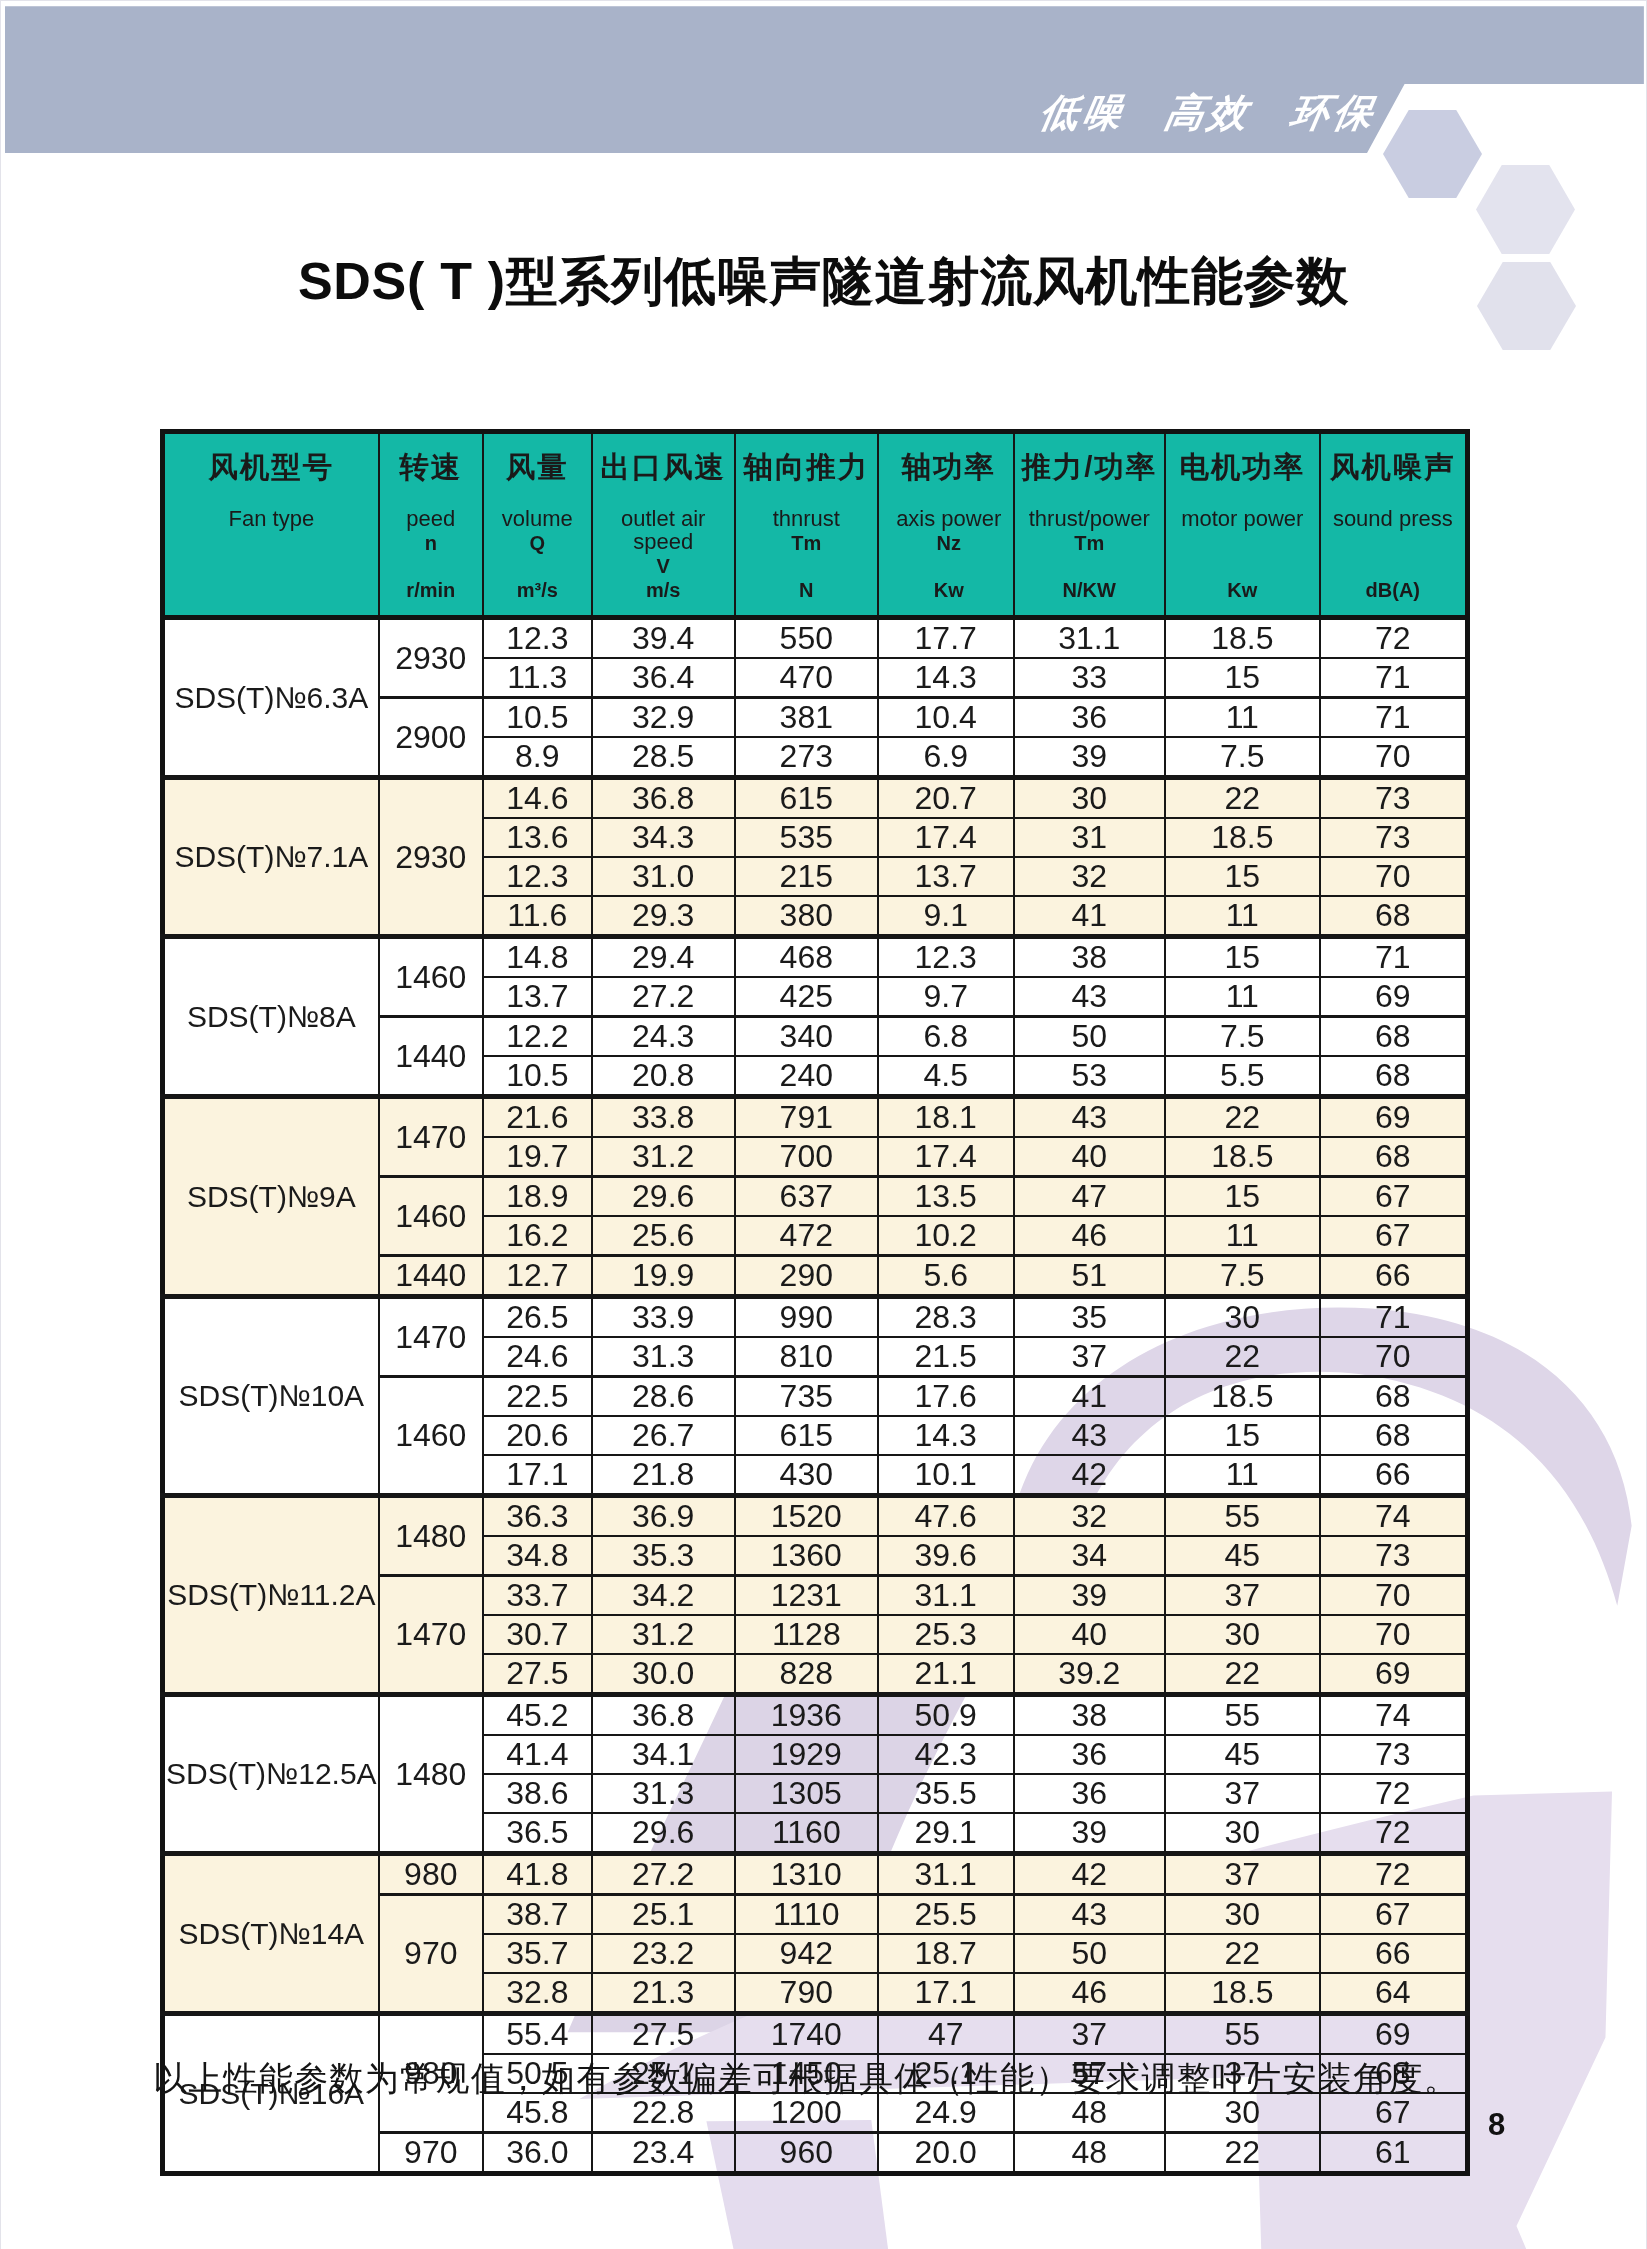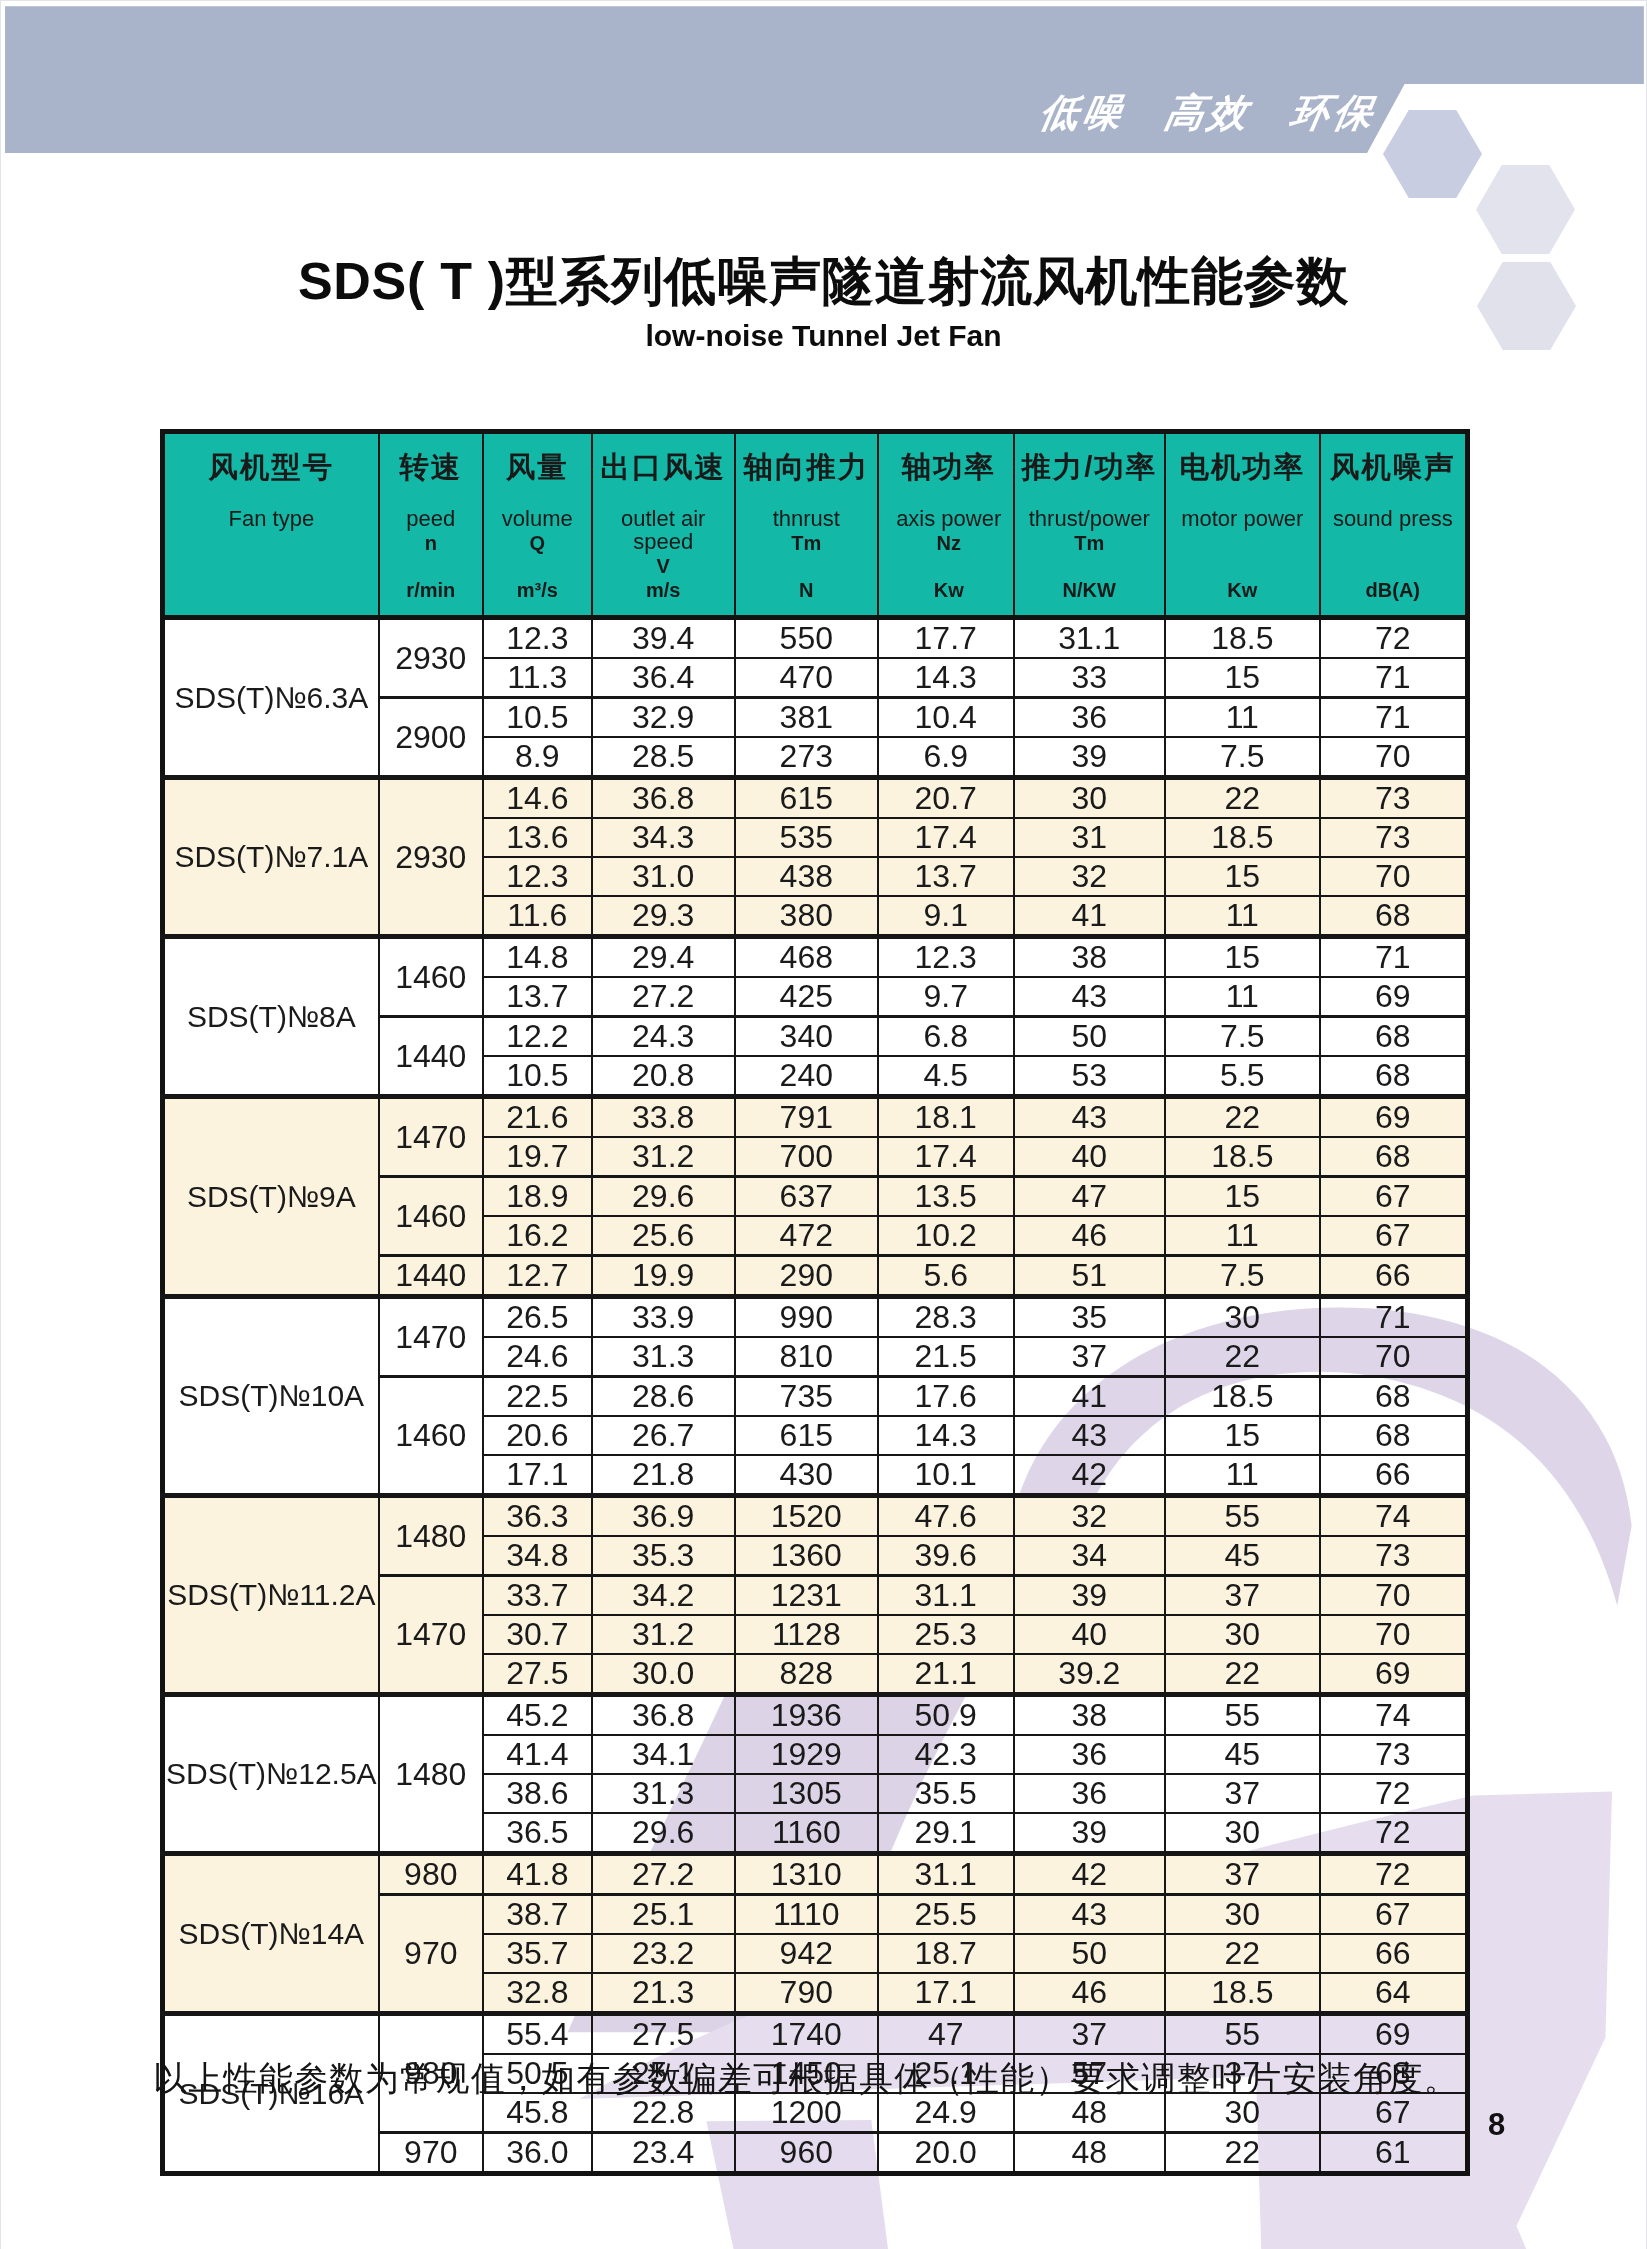--- a/index.html
+++ b/index.html
@@ -87,21 +87,20 @@
 
   <div id="banner">
     <span class="slogan">低噪 高效 环保</span>
   </div>
   <div id="hex1" class="hex"></div>
   <div id="hex2" class="hex"></div>
   <div id="hex3" class="hex"></div>
 
   <div id="title-zh">SDS( T )型系列低噪声隧道射流风机性能参数</div>
   <div id="title-en">
-    <div>low-noise Tunnel Jet Fan</div>
   </div>
 
   <div id="table-wrap">
     <table class="perf">
       <thead>
         <tr id="header-row">
             <th style="width: 16.64%;">
               <div class="hwrap">
                 <div class="h-zh">风机型号</div>
                 <div class="h-en">Fan type</div>
@@ -231,21 +230,21 @@
             <td class="val">34.3</td>
             <td class="val">535</td>
             <td class="val">17.4</td>
             <td class="val">31</td>
             <td class="val">18.5</td>
             <td class="val">73</td>
           </tr>
           <tr class="shade">
             <td class="val">12.3</td>
             <td class="val">31.0</td>
-            <td class="val">438</td>
+            <td class="val">215</td>
             <td class="val">13.7</td>
             <td class="val">32</td>
             <td class="val">15</td>
             <td class="val">70</td>
           </tr>
           <tr class="shade">
             <td class="val">11.6</td>
             <td class="val">29.3</td>
             <td class="val">380</td>
             <td class="val">9.1</td>

